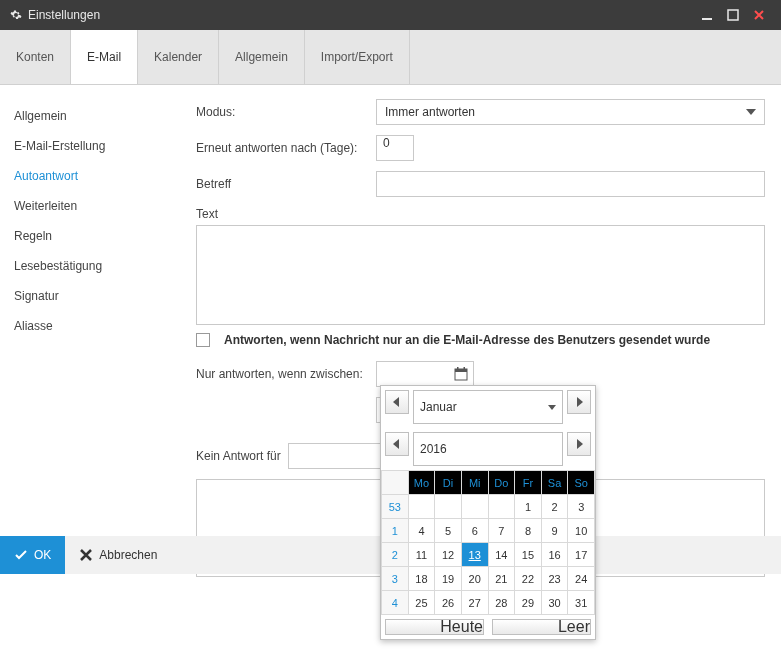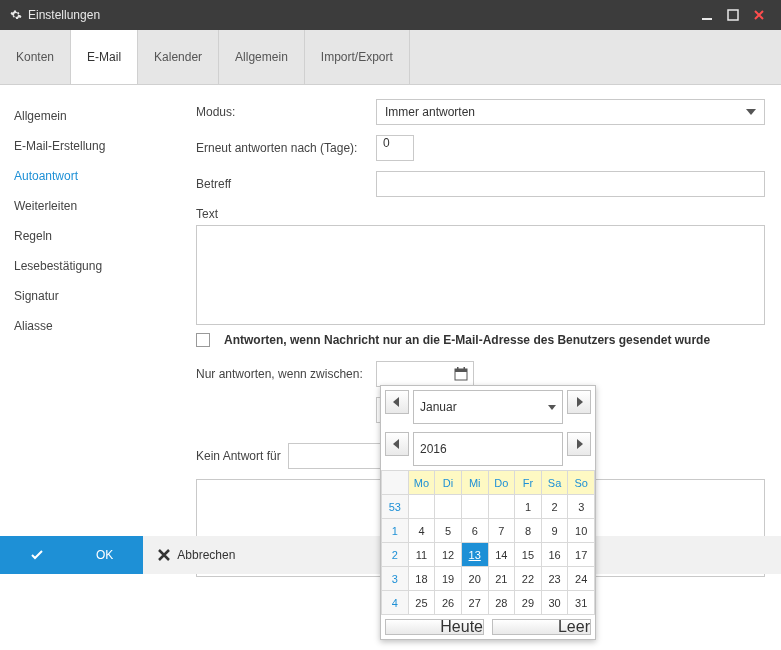--- a/index.html
+++ b/index.html
@@ -31,35 +31,35 @@
   .textin.full { flex:1; }
   .textarea { border:1px solid #c9c9c9; background:#fff; height:100px; width:100%; }
   .checkbox-row { display:flex; align-items:center; margin:8px 0 14px 0;font-weight:bold; }
   .cb { width:14px; height:14px; border:1px solid #999; background:#fff; margin-right:14px; position:relative; }
   .dateinput { width:98px; height:26px; border:1px solid #c9c9c9; background:#fff; display:flex; align-items:center; padding:0 4px 0 6px; }
   .dateinput .cal-icon { margin-left:auto; width:16px; height:16px; display:flex; align-items:center; justify-content:center; color:#555; }
   .cursor-arrow { position:absolute; pointer-events:none; }
   .noreply-area { border:1px solid #c9c9c9; background:#fff; height:98px; width:100%; }
   
   .bottombar { position:absolute; left:0; bottom:76px; height:38px; width:100%; display:flex; align-items:stretch; }
-  .okbtn { background:#1E90D6; color:#fff; display:flex; align-items:center; padding:0 30px; font-size:12px; cursor:pointer;gap:46px; }
+  .okbtn { background:#1E90D6; color:#fff; display:flex; align-items:center; padding:0 14px; font-size:12px; cursor:pointer; }
   .okbtn svg { margin-right:6px; }
   .cancelbtn { background:#f1f1f1; color:#333; display:flex; align-items:center; padding:0 14px; font-size:12px; cursor:pointer; }
   .cancelbtn svg { margin-right:6px; }
   .bottom-fill { flex:1; background:#f1f1f1; }
   
   .datepicker { position:absolute; left:380px; top:385px; width:216px; background:#fff; border:1px solid #bfbfbf; box-shadow:0 2px 6px rgba(0,0,0,0.25); }
   .dp-navrow { display:flex; padding:4px; gap:4px; }
   .dp-navbtn { width:24px; height:24px; border:1px solid #bfbfbf; background:linear-gradient(#fff,#e9e9e9); display:flex; align-items:center; justify-content:center; cursor:pointer; }
   .dp-select { flex:1; height:34px; border:1px solid #bfbfbf; display:flex; align-items:center; padding:0 6px; font-size:12px; background:#fff; }
   .dp-select .caret { margin-left:auto; }
   .dp-year { flex:1; height:24px; border:1px solid #bfbfbf; padding:16px 6px; font-size:12px; background:#fff; display:flex; align-items:center; }
   .dp-grid { border-collapse:collapse; width:100%; }
   .dp-grid th, .dp-grid td { border:1px solid #d9d9d9; width:26px; height:24px; text-align:center; font-size:11px; font-weight:normal; }
-  .dp-grid th { color:#1E90D6; background:#fef9c3; }
+  .dp-grid th { color:#1E90D6; background:#000000; }
   .dp-grid .wk { color:#1E90D6; background:#f7f7f7; }
   .dp-grid td.other { color:#bfbfbf; }
   .dp-grid td.sel { background:#1E90D6; color:#fff;text-decoration:underline; }
   .dp-footer { display:flex; }
   .dp-footbtn { flex:1; height:16px; border:1px solid #bfbfbf; margin:4px; background:linear-gradient(#fff,#e9e9e9); display:flex; align-items:center; justify-content:flex-end; font-size:16px; cursor:pointer; }
   svg { display:block; }
 </style>
 </head>
 <body>
 

